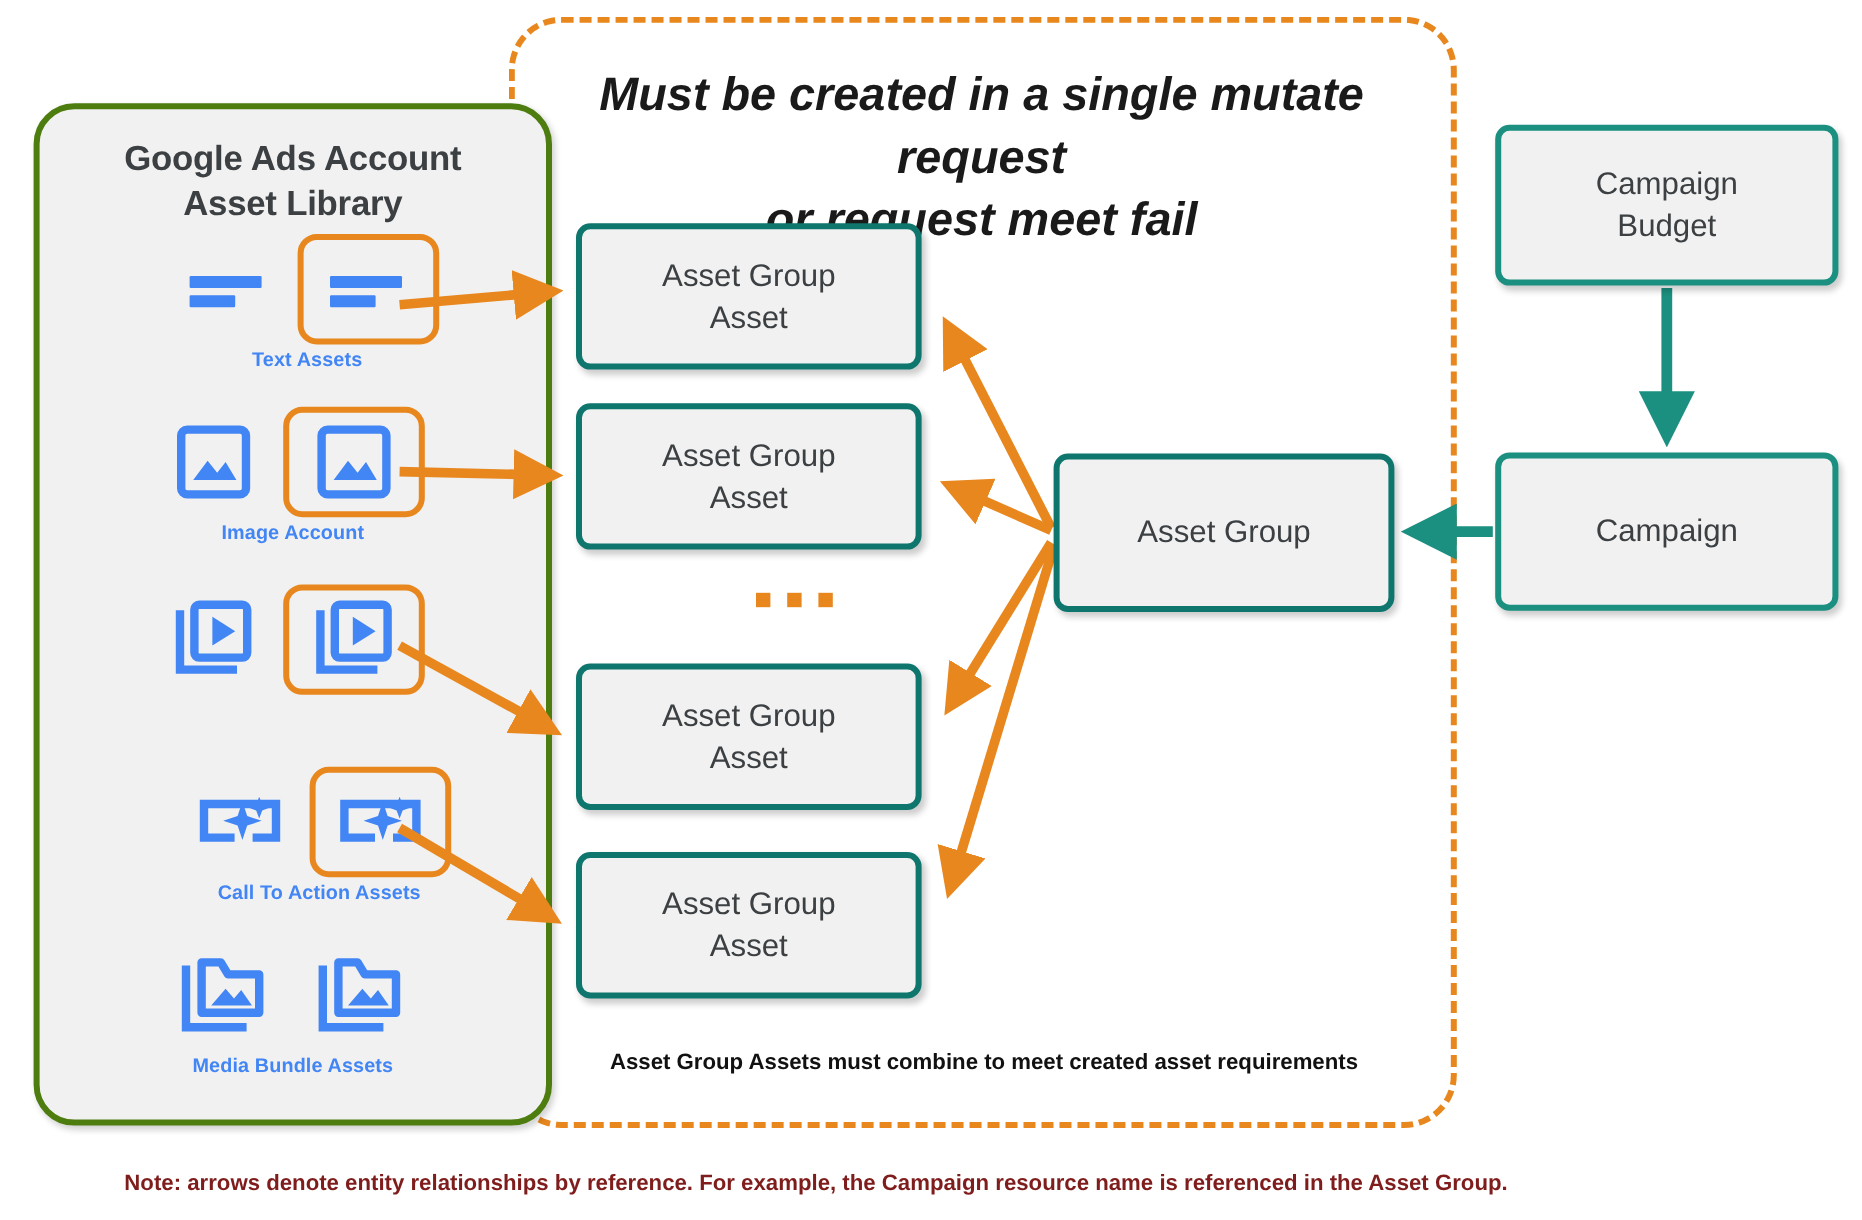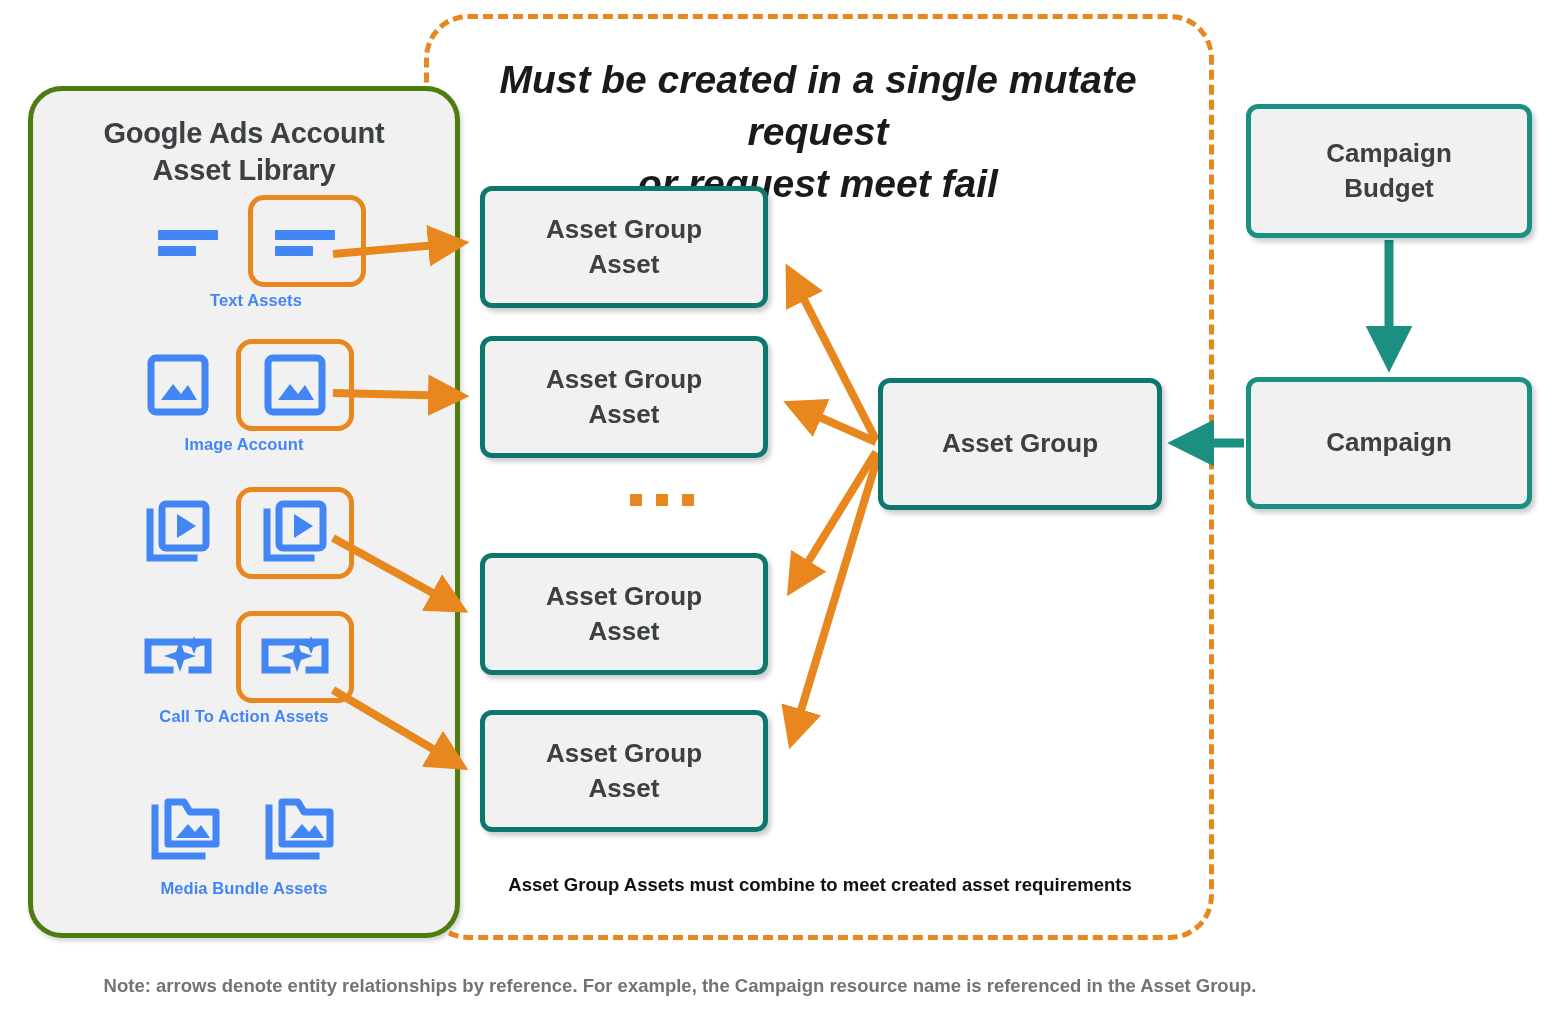--- a/index.html
+++ b/index.html
@@ -120,21 +120,21 @@
   
   .node {
     position: absolute;
     background: #f1f1f1;
     box-sizing: border-box;
     display: flex;
     align-items: center;
     justify-content: center;
     text-align: center;
     font-size: 26px;
-    font-weight: bold;
+    font-weight: normal;
     color: #3c4043;
     line-height: 1.35;
     border-radius: 12px;
     box-shadow: 3px 4px 5px rgba(0,0,0,0.2);
     z-index: 6;
   }
   .node.orange { border: 5px solid #0f766e; }
   .node.teal   { border: 5px solid #1b9080; }
 
   .aga-1 { left: 480px; top: 186px; width: 288px; height: 122px; }
@@ -173,21 +173,21 @@
 
   
   #bottom-note {
     position: absolute;
     left: 0;
     top: 975px;
     width: 1360px;
     text-align: center;
     font-size: 18.5px;
     font-weight: bold;
-    color: #737373;
+    color: #7f1d1d;
   }
 </style>
 </head>
 <body>
 
 <div id="canvas">
 
   <div id="asset-library">
     <div id="library-title">
       <div>Google Ads Account</div>
@@ -242,21 +242,21 @@
         <span class="icon-boxed">
           <svg width="68" height="66" viewBox="0 0 68 66">
             <path d="M6 12 L6 58 L50 58" fill="none" stroke="#4285f4" stroke-width="7" stroke-linecap="square"></path>
             <rect x="18" y="4" width="44" height="44" rx="4" fill="none" stroke="#4285f4" stroke-width="7"></rect>
             <path d="M33 14 L52 26 L33 38 Z" fill="#4285f4"></path>
           </svg>
         </span>
       </div>
     </div>
 
-    <div class="asset-row" style="top:520px;">
+    <div class="asset-row" style="top:548px;padding-left:22px;">
       <div class="asset-icons">
         <span class="icon-plain">
           <svg width="76" height="50" viewBox="0 0 76 50">
             <path d="M8 10 L8 38 L30 38 M68 10 L68 38 L52 38 M8 10 L68 10" fill="none" stroke="#4285f4" stroke-width="7" stroke-linecap="square"></path>
             <path d="M40 8 L44 20 L56 24 L44 28 L40 40 L36 28 L24 24 L36 20 Z" fill="#4285f4"></path>
             <path d="M54 4 L56.5 10.5 L63 13 L56.5 15.5 L54 22 L51.5 15.5 L45 13 L51.5 10.5 Z" fill="#4285f4"></path>
           </svg>
         </span>
         <span class="icon-boxed">
           <svg width="76" height="50" viewBox="0 0 76 50">

